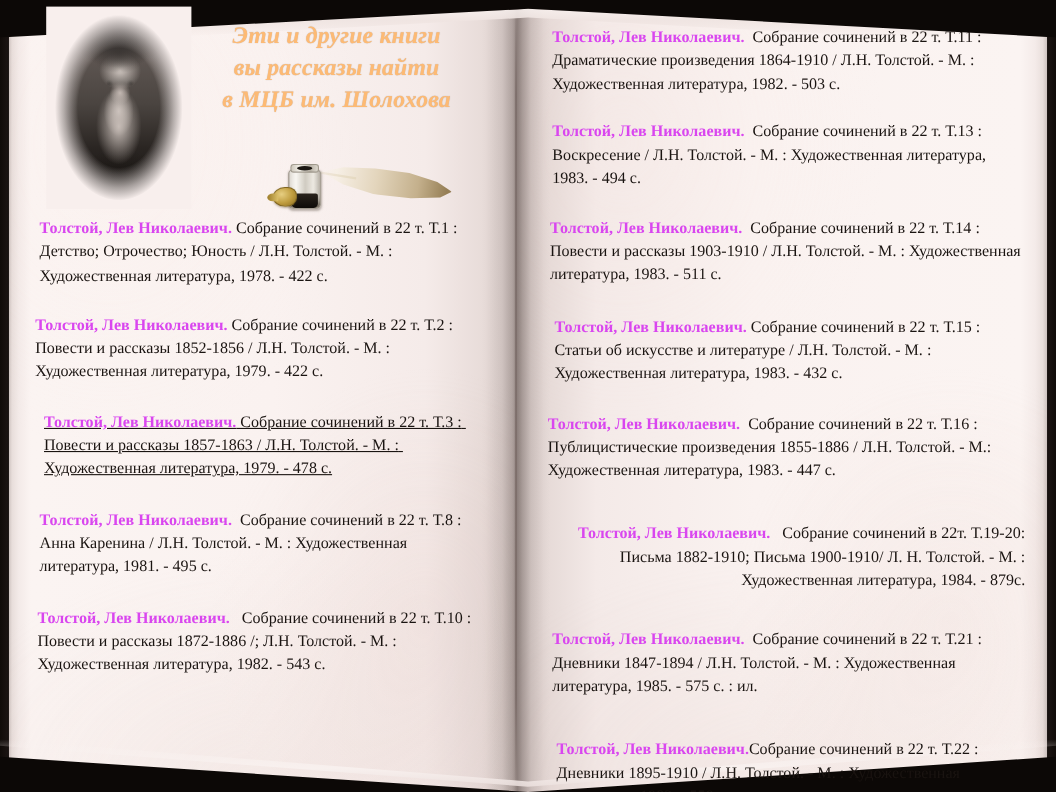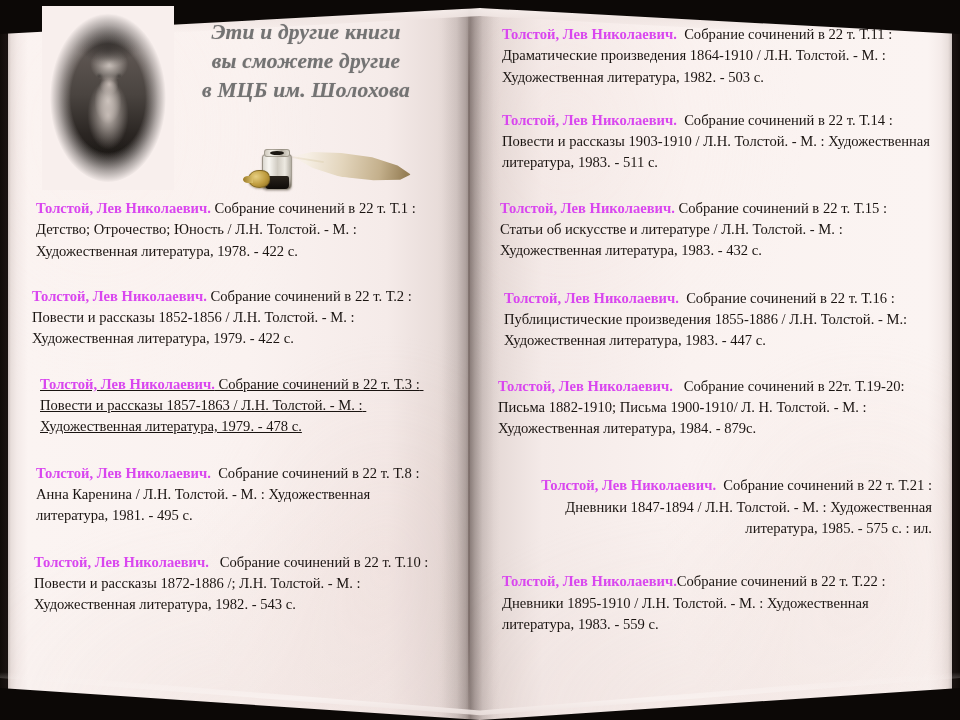--- a/index.html
+++ b/index.html
@@ -237,21 +237,21 @@
     position: absolute;
     left: 150px;
     top: 10px;
     width: 268px;
     text-align: center;
     font-family: "Liberation Serif", "DejaVu Serif", serif;
     font-weight: 700;
     font-style: italic;
     font-size: 21.5px;
     line-height: 1.36;
-    color: #737373;
+    color: #fdba74;
     letter-spacing: .2px;
     text-shadow: 0 0 1px rgba(20,12,10,.25);
   }
   .title .tl { display: block; white-space: nowrap; }
 
   
   .inkset {
     position: absolute;
     left: 218px;
     top: 128px;
@@ -410,21 +410,21 @@
     <div class="header">
 
       <div class="portrait">
         <div class="ph"></div>
         <div class="vig"></div>
       </div>
       <div class="portrait-fade"></div>
 
       <div class="title">
         <span class="tl">Эти и другие книги</span>
-        <span class="tl">вы сможете другие</span>
+        <span class="tl">вы рассказы найти</span>
         <span class="tl">в МЦБ им. Шолохова</span>
       </div>
 
       <div class="inkset">
         <div class="quill"></div>
         <div class="quill-shaft"></div>
         <div class="inkwell">
           <div class="iw-body"></div>
           <div class="iw-ink"></div>
           <div class="iw-neck"></div>
@@ -440,20 +440,21 @@
       <p class="entry"><span class="author">Толстой, Лев Николаевич.</span><span class="rest"> Собрание сочинений в 22 т. Т.2 : Повести и рассказы 1852-1856 / Л.Н. Толстой. - М. : Художественная литература, 1979. - 422 с.</span></p>
       <p class="entry"><span class="author">Толстой, Лев Николаевич.</span><span class="rest"> Собрание сочинений в 22 т. Т.3 : Повести и рассказы 1857-1863 / Л.Н. Толстой. - М. : Художественная литература, 1979. - 478 с.</span></p>
       <p class="entry"><span class="author">Толстой, Лев Николаевич.</span><span class="rest">  Собрание сочинений в 22 т. Т.8 : Анна Каренина / Л.Н. Толстой. - М. : Художественная литература, 1981. - 495 с.</span></p>
       <p class="entry"><span class="author">Толстой, Лев Николаевич.</span><span class="rest">   Собрание сочинений в 22 т. Т.10 : Повести и рассказы 1872-1886 /; Л.Н. Толстой. - М. : Художественная литература, 1982. - 543 с.</span></p>
     </div>
   </div>
 
   <div class="col col-right">
     <div class="entries">
       <p class="entry"><span class="author">Толстой, Лев Николаевич.</span><span class="rest">  Собрание сочинений в 22 т. Т.11 : Драматические произведения 1864-1910 / Л.Н. Толстой. - М. : Художественная литература, 1982. - 503 с.</span></p>
+      <p class="entry"><span class="author">Толстой, Лев Николаевич.</span><span class="rest">  Собрание сочинений в 22 т. Т.13 : Воскресение / Л.Н. Толстой. - М. : Художественная литература, 1983. - 494 с.</span></p>
       <p class="entry"><span class="author">Толстой, Лев Николаевич.</span><span class="rest">  Собрание сочинений в 22 т. Т.14 : Повести и рассказы 1903-1910 / Л.Н. Толстой. - М. : Художественная литература, 1983. - 511 с.</span></p>
       <p class="entry"><span class="author">Толстой, Лев Николаевич.</span><span class="rest"> Собрание сочинений в 22 т. Т.15 : Статьи об искусстве и литературе / Л.Н. Толстой. - М. : Художественная литература, 1983. - 432 с.</span></p>
       <p class="entry"><span class="author">Толстой, Лев Николаевич.</span><span class="rest">  Собрание сочинений в 22 т. Т.16 : Публицистические произведения 1855-1886 / Л.Н. Толстой. - М.: Художественная литература, 1983. - 447 с.</span></p>
       <p class="entry"><span class="author">Толстой, Лев Николаевич.</span><span class="rest">   Собрание сочинений в 22т. Т.19-20: Письма 1882-1910; Письма 1900-1910/ Л. Н. Толстой. - М. : Художественная литература, 1984. - 879с.</span></p>
       <p class="entry"><span class="author">Толстой, Лев Николаевич.</span><span class="rest">  Собрание сочинений в 22 т. Т.21 : Дневники 1847-1894 / Л.Н. Толстой. - М. : Художественная литература, 1985. - 575 с. : ил.</span></p>
       <p class="entry"><span class="author">Толстой, Лев Николаевич.</span><span class="rest">Собрание сочинений в 22 т. Т.22 : Дневники 1895-1910 / Л.Н. Толстой. - М. : Художественная литература, 1983. - 559 с.</span></p>
     </div>
   </div>
 
 </div>

